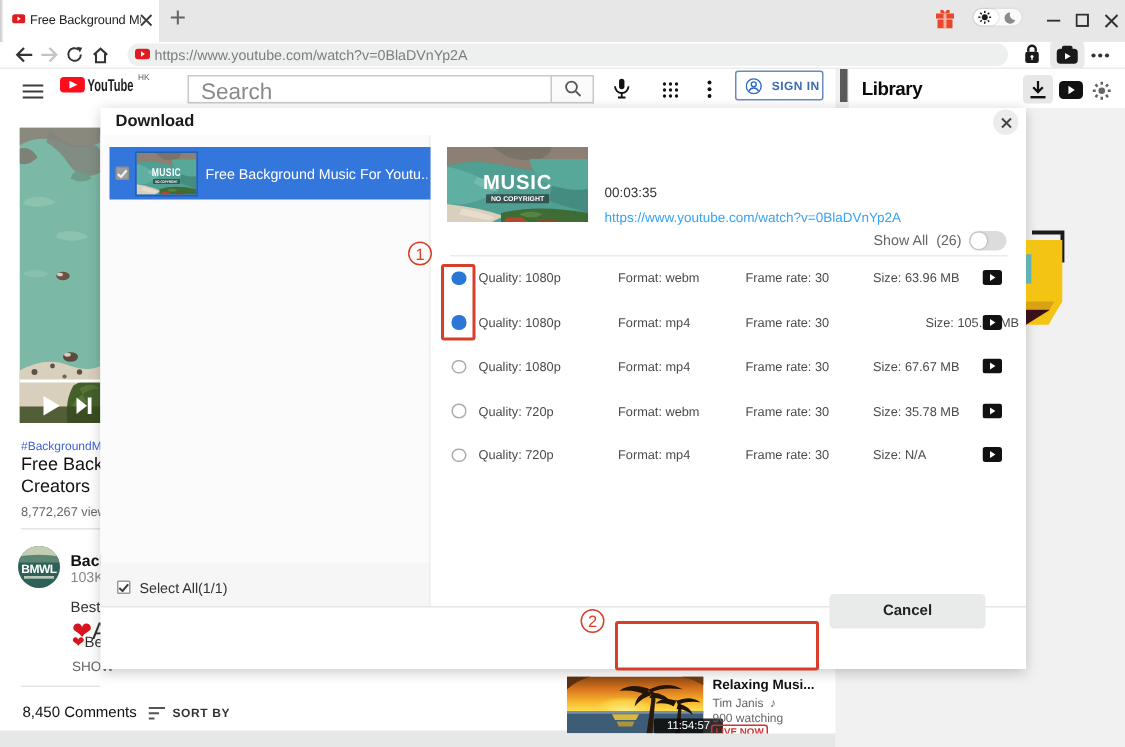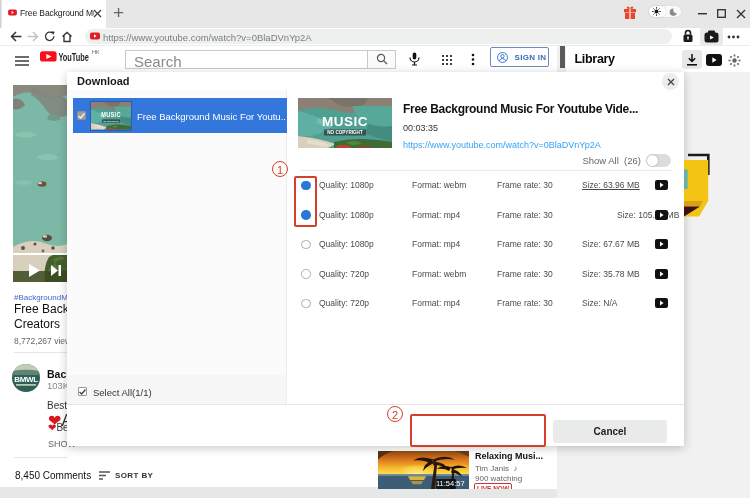--- a/index.html
+++ b/index.html
@@ -230,21 +230,21 @@
     <path d="M76 0 H91 V6 Q84 2 76 0 Z" fill="#6e3c12"></path>
     <rect y="24.5" width="91" height="15.5" fill="#3d5c75"></rect>
     <rect y="24.5" width="91" height="1.6" fill="#7a90a8"></rect>
     <path d="M30 26.5 h18 l-2 4 h-14 Z" fill="#e8c33c" opacity="0.9"></path>
     <path d="M33 31.5 h12 l-1.5 3.5 h-9 Z" fill="#c9a12e" opacity="0.8"></path>
     <path d="M53 40 L56 18 Q57 12 53 8 L57 10 Q60 14 58.5 20 L57 40 Z" fill="#2a1a0e"></path>
     <path d="M55 9 q12 -6 22 0 q-13 -2 -21 2 Z M55 9 q-12 -5 -20 1 q11 -1 17 3 Z M56 11 q11 1 15 9 q-9 -6 -16 -5 Z M54 10 q-8 3 -9 11 q6 -7 12 -8 Z" fill="#241609"></path>
     <path d="M72 40 L74 24 Q75 19 72 16 L75 18 Q77 21 76 26 L75.5 40 Z" fill="#241609"></path>
     <path d="M73 17 q9 -4 16 1 q-10 -1 -15 2 Z M73 17 q-9 -3 -14 2 q8 -1 12 2 Z M74 19 q8 2 10 8 q-7 -5 -11 -4 Z" fill="#1e1207"></path>
   </svg>
-  <div class="abs" style="left:436px;top:479px;width:20px;height:10px;background:rgba(10,10,10,0.85);color:#fff;font-size:7.5px;line-height:10px;text-align:center;border-radius:1px;">11:54:57</div>
+  <div class="abs" style="left:436px;top:479px;width:46px;height:10px;background:rgba(10,10,10,0.85);color:#fff;font-size:7.5px;line-height:10px;text-align:center;border-radius:1px;">11:54:57</div>
   <div class="abs" style="left:475px;top:450.5px;font-size:9px;font-weight:bold;color:#111;">Relaxing Musi...</div>
   <div class="abs" style="left:475px;top:463.5px;font-size:8px;color:#666;">Tim Janis &nbsp;<span style="font-size:8px;">♪</span></div>
   <div class="abs" style="left:475px;top:473.5px;font-size:8px;color:#666;">900 watching</div>
   <div class="abs" style="left:474px;top:483px;width:38px;height:11px;border:1px solid #c33;border-radius:2px;color:#c33;font-size:6.5px;font-weight:bold;line-height:10px;text-align:center;">LIVE NOW</div>
 
   <div class="abs" style="left:0;top:487px;width:378px;height:11px;background:#e6e8e8;"></div>
   <div class="abs" style="left:378px;top:489px;width:188px;height:9px;background:#e6e8e8;"></div>
 
   <div class="abs" style="left:557px;top:46px;width:9px;height:452px;background:#f1f1f1;"></div>
   <div class="abs" style="left:559.5px;top:46px;width:5px;height:22px;background:#5a5a5a;"></div>
@@ -306,38 +306,37 @@
       <path d="M10 41 Q22 43 32 47 L28 49 L8 45 Z" fill="#e8e0cf" opacity="0.8"></path>
       <path d="M36 44 Q60 38 94 44 V50 H36 Z" fill="#3f6b35"></path>
       <path d="M48 45 q8 -4 16 0 q-8 4 -16 0 Z" fill="#56843f"></path>
       <path d="M40 47 h10 l4 3 h-16 Z" fill="#b5472e"></path>
       <path d="M60 48 h12 l2 2 h-14 Z" fill="#8a4a2a"></path>
       <text x="47" y="27.8" font-family="Liberation Sans" font-size="13.5" font-weight="bold" fill="#fff" text-anchor="middle" letter-spacing="0.5">MUSIC</text>
       <rect x="26" y="31.5" width="42" height="6" fill="rgba(35,35,35,0.6)"></rect>
       <text x="47" y="36.3" font-family="Liberation Sans" font-size="4.6" font-weight="bold" fill="#fff" text-anchor="middle">NO COPYRIGHT</text>
     </g>
   </svg>
-  <div class="abs" style="left:403px;top:102px;font-size:12px;font-weight:bold;color:#111;letter-spacing:-0.3px;">Free Background Music For Youtube Vide...</div>
   <div class="abs" style="left:403px;top:123px;font-size:9px;color:#333;">00:03:35</div>
   <div class="abs" style="left:403px;top:140px;font-size:9px;color:#35a3f5;">https://www.youtube.com/watch?v=0BlaDVnYp2A</div>
   <div class="abs" style="left:563px;top:155px;width:78px;font-size:9.5px;color:#666;text-align:right;">Show All&nbsp; (26)</div>
   <div class="abs" style="left:646px;top:154px;width:25px;height:12.5px;background:#dcdcdc;border-radius:7px;"></div>
   <div class="abs" style="left:647px;top:155px;width:10.5px;height:10.5px;background:#fff;border-radius:50%;box-shadow:0 0 1.5px rgba(0,0,0,.4);"></div>
   <div class="abs" style="left:300px;top:170px;width:372px;height:1px;background:#ebebeb;"></div>
 
   <div class="abs" style="left:301px;top:180.5px;width:9.5px;height:9.5px;border-radius:50%;background:#2a77d8;"></div>
   <div class="abs" style="left:301px;top:210px;width:9.5px;height:9.5px;border-radius:50%;background:#2a77d8;"></div>
   <div class="abs" style="left:301px;top:239.5px;width:9.5px;height:9.5px;border-radius:50%;background:#fff;border:1.3px solid #adadad;"></div>
   <div class="abs" style="left:301px;top:269px;width:9.5px;height:9.5px;border-radius:50%;background:#fff;border:1.3px solid #adadad;"></div>
   <div class="abs" style="left:301px;top:298.5px;width:9.5px;height:9.5px;border-radius:50%;background:#fff;border:1.3px solid #adadad;"></div>
 
   <div class="abs" style="left:319px;top:180px;font-size:8.5px;color:#4a4a4a;">Quality: 1080p</div>
   <div class="abs" style="left:412px;top:180px;font-size:8.5px;color:#4a4a4a;">Format: webm</div>
   <div class="abs" style="left:497px;top:180px;font-size:8.5px;color:#4a4a4a;">Frame rate: 30</div>
-  <div class="abs" style="left:582px;top:180px;font-size:8.5px;color:#4a4a4a;text-decoration:underline;">Size: 63.96 MB</div>
+  <div class="abs" style="left:582px;top:180px;font-size:8.5px;color:#4a4a4a;">Size: 63.96 MB</div>
 
   <div class="abs" style="left:319px;top:209.5px;font-size:8.5px;color:#4a4a4a;">Quality: 1080p</div>
   <div class="abs" style="left:412px;top:209.5px;font-size:8.5px;color:#4a4a4a;">Format: mp4</div>
   <div class="abs" style="left:497px;top:209.5px;font-size:8.5px;color:#4a4a4a;">Frame rate: 30</div>
   <div class="abs" style="left:582px;top:209.5px;font-size:8.5px;color:#4a4a4a;margin-left:35px;">Size: 105.39 MB</div>
 
   <div class="abs" style="left:319px;top:239px;font-size:8.5px;color:#4a4a4a;">Quality: 1080p</div>
   <div class="abs" style="left:412px;top:239px;font-size:8.5px;color:#4a4a4a;">Format: mp4</div>
   <div class="abs" style="left:497px;top:239px;font-size:8.5px;color:#4a4a4a;">Frame rate: 30</div>
   <div class="abs" style="left:582px;top:239px;font-size:8.5px;color:#4a4a4a;">Size: 67.67 MB</div>
@@ -367,21 +366,21 @@
   <svg class="abs" style="left:655px;top:268.5px;" width="13" height="10" viewBox="0 0 13 10">
       <rect width="13" height="10" rx="2" fill="#111"></rect>
       <path d="M5 2.6 L8.6 5 L5 7.4 Z" fill="#fff"></path>
     </svg>
   <svg class="abs" style="left:655px;top:298px;" width="13" height="10" viewBox="0 0 13 10">
       <rect width="13" height="10" rx="2" fill="#111"></rect>
       <path d="M5 2.6 L8.6 5 L5 7.4 Z" fill="#fff"></path>
     </svg>
 
   <div class="abs" style="left:67px;top:404px;width:617px;height:1px;background:#e6e6e6;"></div>
-  <div class="abs" style="left:553px;top:420px;width:114px;height:23px;background:#e9eaea;border-radius:3px;color:#222;font-size:10px;font-weight:bold;text-align:center;line-height:23px;">Cancel</div>
+  <div class="abs" style="left:553px;top:396px;width:104px;height:23px;background:#e9eaea;border-radius:3px;color:#222;font-size:10px;font-weight:bold;text-align:center;line-height:23px;">Cancel</div>
 
   <svg class="abs" style="left:684px;top:152px;" width="27" height="66" viewBox="0 0 27 66">
     <path d="M4 3 H24.3 V23" stroke="#1a1a1a" stroke-width="2.6" fill="none"></path>
     <polygon points="0,8 24.2,8 24.2,49 15,64.5 0,64.5" fill="#f4c414"></polygon>
     <polygon points="0,49 19,49 15.5,54.5 0,54.5" fill="#d9a215"></polygon>
     <polygon points="0,54.5 16,54.5 0,64.5" fill="#3b1119"></polygon>
     <rect x="0" y="17.5" width="3.6" height="19.5" fill="#5fb3b3"></rect>
   </svg>
 
   <div class="abs" style="left:294px;top:176px;width:23px;height:51px;border:2px solid #d6402a;border-radius:2px;"></div>

